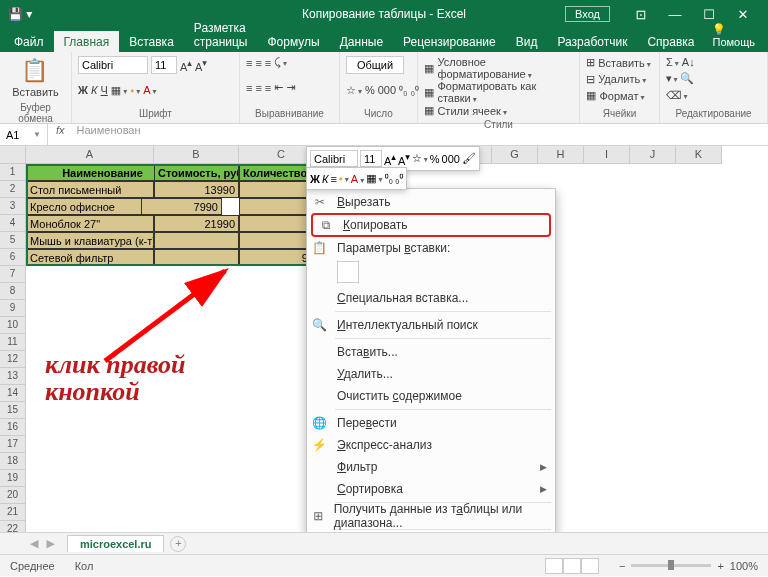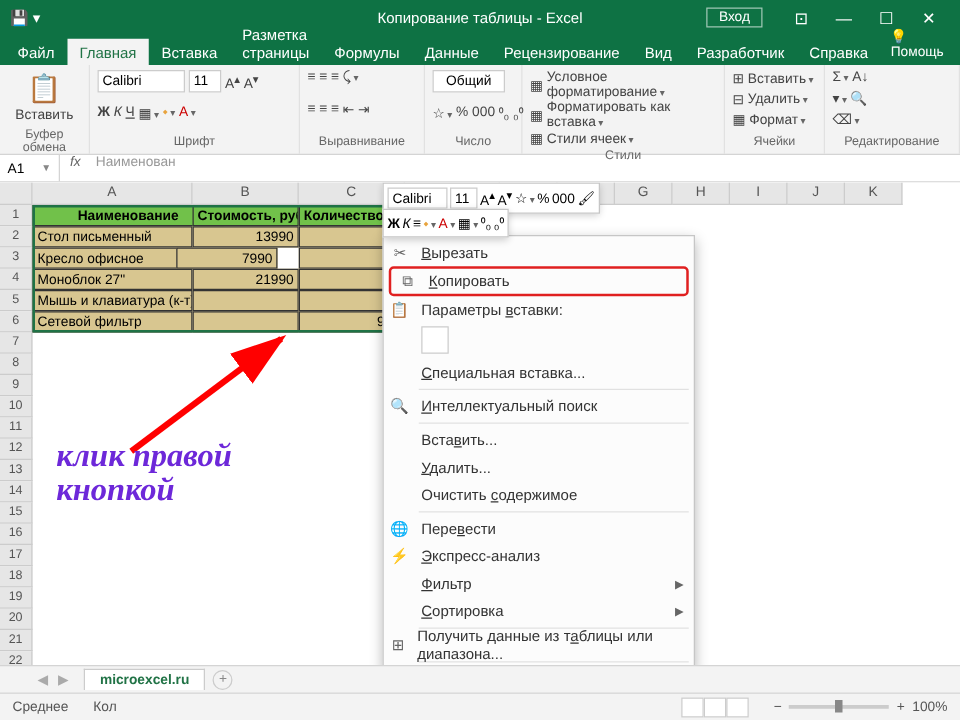--- a/index.html
+++ b/index.html
@@ -41,21 +41,21 @@
 .mini-toolbar .input-small{height:17px;}
 .context-menu { position:absolute; width:250px; background:#fcfcfc; border:1px solid #c6c6c6; box-shadow:0 4px 10px rgba(0,0,0,.3); padding:2px 0; z-index:9; font-size:12px; color:#333; }
 .cm-item { display:flex; align-items:center; height:22px; padding:0 8px 0 4px; gap:8px; cursor:pointer; }
 .cm-item.hl { border:2px solid #e02020; border-radius:4px; margin:0 4px; height:24px; }
 .cm-icon { width:18px; text-align:center; color:#666; font-size:12px; }
 .cm-sep { height:1px; background:#e1e1e1; margin:2px 4px 2px 28px; }
 .cm-arrow { margin-left:auto; color:#666; font-size:9px; }
 .cm-label u { text-decoration:underline; }
 .cm-paste-row { display:flex; gap:3px; padding:2px 0 4px 30px; }
 .paste-opt { width:22px; height:22px; border:1px solid #ccc; background:#fff; }
-.annotation { position:absolute; color:#6d28d9; font-weight:bold; font-style:italic; font-size:26px; font-family:"Times New Roman",serif; line-height:1.05; z-index:8; }
+.annotation { position:absolute; color:#b91c1c; font-weight:bold; font-style:italic; font-size:26px; font-family:"Times New Roman",serif; line-height:1.05; z-index:8; }
 .arrow-svg { position:absolute; z-index:8; pointer-events:none; }
 .sheet-tabs { height:22px; background:#f3f3f3; border-top:1px solid #d4d4d4; display:flex; align-items:center; padding:0 30px; font-size:11px; }
 .sheet-tab { border:1px solid #ccc; border-bottom:none; background:#fff; padding:2px 12px; color:#217346; font-weight:bold; }
 .sheet-add { margin-left:6px; width:16px; height:16px; border:1px solid #ccc; border-radius:50%; text-align:center; line-height:13px; color:#888; }
 .statusbar { height:22px; background:#f3f3f3; border-top:1px solid #d4d4d4; display:flex; align-items:center; padding:0 10px; font-size:11px; color:#555; gap:20px; }
 .statusbar .sp { flex:1; }
 .zoom { display:flex; align-items:center; gap:6px; }
 .zoom-track { width:80px; height:3px; background:#ccc; position:relative; }
 .zoom-thumb { width:6px; height:10px; background:#888; position:absolute; top:-4px; left:37px; }
 .sb-btn { width:18px; height:16px; border:1px solid #ccc; background:#fff; }
@@ -145,21 +145,21 @@
       </div>
     <div class="glabel">Число</div>
   </div>
   <div class="group" style="width:162px">
     <div class="row">
         <span>▦</span> 
         <span class="dd">Условное форматирование</span>
       </div>
     <div class="row">
         <span>▦</span> 
-        <span class="dd">Форматировать как вставка</span>
+        <span class="dd">Форматировать как ставки</span>
       </div>
     <div class="row">
         <span>▦</span> 
         <span class="dd">Стили ячеек</span>
       </div>
     <div class="glabel">Стили</div>
   </div>
   <div class="group" style="width:80px">
     <div class="row">
         <span>⊞</span> 

